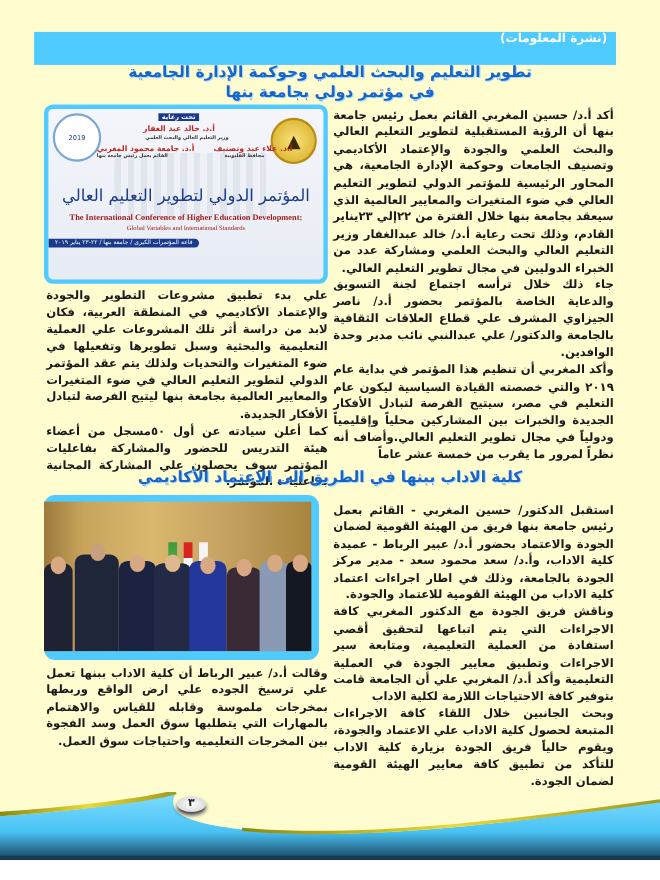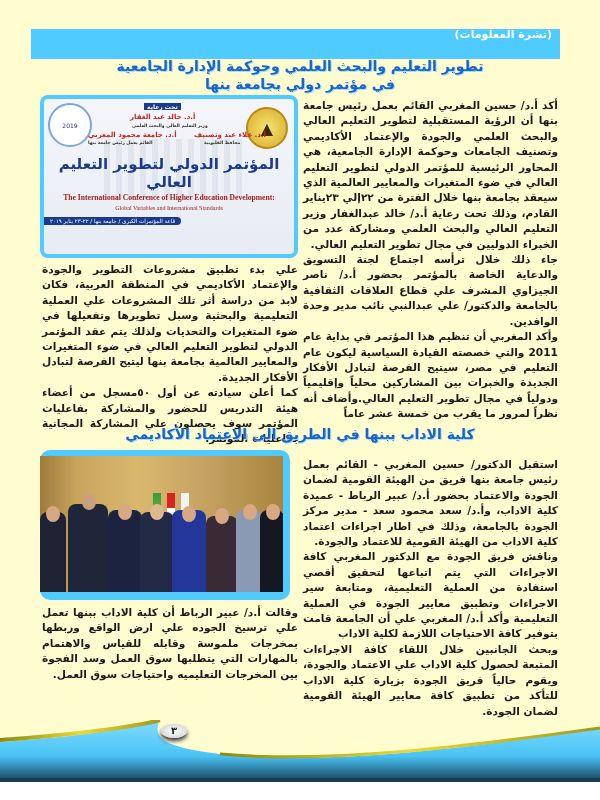--- a/index.html
+++ b/index.html
@@ -48,22 +48,22 @@
     position:absolute; right:6px; top:8px; width:38px; height:38px; border-radius:50%;
     background:radial-gradient(#f7e27a,#d7ab22); border:2px solid #b98b10;
     display:flex; align-items:center; justify-content:center; color:#3a2a00; font-size:16px;
   }
   .p-small { position:absolute; font-size:6px; color:#333; direction:rtl; font-weight:bold; }
   .p-red { color:#c0261e; font-size:7px; }
   .p-under {
     position:absolute; left:100px; top:4px; background:#1a3a8c; color:#fff; font-size:6px;
     padding:0 3px; font-weight:bold;
   }
-  .p-title1 { position:absolute; left:0; right:0; top:56px; text-align:center; color:#1a3a8c;
-    font-weight:bold; font-size:15px; direction:rtl; }
+  .p-title1 { position:absolute; left:0; right:0; top:70px; text-align:center; color:#1a3a8c;
+    font-weight:normal; font-size:15px; direction:rtl; }
   .p-title2 { position:absolute; left:0; right:0; top:74px; text-align:center; color:#1a3a8c;
     font-weight:bold; font-size:12px; direction:rtl; }
   .p-en1 { position:absolute; left:0; right:0; top:94px; text-align:center; color:#a01e1e;
     font-family:Liberation Serif, serif; font-size:7.6px; font-weight:bold; }
   .p-en2 { position:absolute; left:0; right:0; top:106px; text-align:center; color:#a01e1e;
     font-family:"Liberation Serif", serif; font-size:6px; }
   .p-venue { position:absolute; left:0; top:118px; background:#1a3a8c; color:#fff; font-size:5.5px;
     padding:1px 6px; border-radius:0 6px 6px 0; direction:rtl; }
   .photo {
     position:absolute; left:40px; top:450px; width:250px; height:150px;
@@ -110,21 +110,21 @@
     <div class="p-title1">المؤتمر الدولي لتطوير التعليم العالي</div>
     <div class="p-en1">The International Conference of Higher Education Development:</div>
     <div class="p-en2">Global Variables and International Standards</div>
     <div class="p-venue">قاعة المؤتمرات الكبرى / جامعة بنها / ٢٢-٢٣ يناير ٢٠١٩</div>
   </div>
 </div>
 
 <div class="col" style="left:303px; top:98px; width:255px;">
   <p>أكد أ.د/ حسين المغربي القائم بعمل رئيس جامعة بنها أن الرؤية المستقبلية لتطوير التعليم العالي والبحث العلمي والجودة والإعتماد الأكاديمي وتصنيف الجامعات وحوكمة الإدارة الجامعية، هي المحاور الرئيسية للمؤتمر الدولي لتطوير التعليم العالي في ضوء المتغيرات والمعايير العالمية الذي سيعقد بجامعة بنها خلال الفترة من ٢٢إلي ٢٣يناير القادم، وذلك تحت رعاية أ.د/ خالد عبدالغفار وزير التعليم العالي والبحث العلمي ومشاركة عدد من الخبراء الدوليين في مجال تطوير التعليم العالي.</p>
   <p>جاء ذلك خلال ترأسه اجتماع لجنة التسويق والدعاية الخاصة بالمؤتمر بحضور أ.د/ ناصر الجيزاوي المشرف علي قطاع العلاقات الثقافية بالجامعة والدكتور/ علي عبدالنبي نائب مدير وحدة الوافدين.</p>
-  <p>وأكد المغربي أن تنظيم هذا المؤتمر في بداية عام 2011 والتي خصصته القيادة السياسية ليكون عام التعليم في مصر، سيتيح الفرصة لتبادل الأفكار الجديدة والخبرات بين المشاركين محلياً وإقليمياً ودولياً في مجال تطوير التعليم العالي.وأضاف أنه نظراً لمرور ما يقرب من خمسة عشر عاماً</p>
+  <p>وأكد المغربي أن تنظيم هذا المؤتمر في بداية عام ٢٠١٩ والتي خصصته القيادة السياسية ليكون عام التعليم في مصر، سيتيح الفرصة لتبادل الأفكار الجديدة والخبرات بين المشاركين محلياً وإقليمياً ودولياً في مجال تطوير التعليم العالي.وأضاف أنه نظراً لمرور ما يقرب من خمسة عشر عاماً</p>
 </div>
 
 <div class="col" style="left:42px; top:262px; width:256px;">
   <p>علي بدء تطبيق مشروعات التطوير والجودة والإعتماد الأكاديمي في المنطقة العربية، فكان لابد من دراسة أثر تلك المشروعات علي العملية التعليمية والبحثية وسبل تطويرها وتفعيلها في ضوء المتغيرات والتحديات ولذلك يتم عقد المؤتمر الدولي لتطوير التعليم العالي في ضوء المتغيرات والمعايير العالمية بجامعة بنها ليتيح الفرصة لتبادل الأفكار الجديدة.</p>
   <p>كما أعلن سيادته عن أول ٥٠مسجل من أعضاء هيئة التدريس للحضور والمشاركة بفاعليات المؤتمر سوف يحصلون علي المشاركة المجانية بفاعليات المؤتمر.</p>
 </div>
 
 <div class="headline" style="top:425px;">كلية الاداب ببنها في الطريق الى الاعتماد الأكاديمي</div>
 
 <div class="photo">

